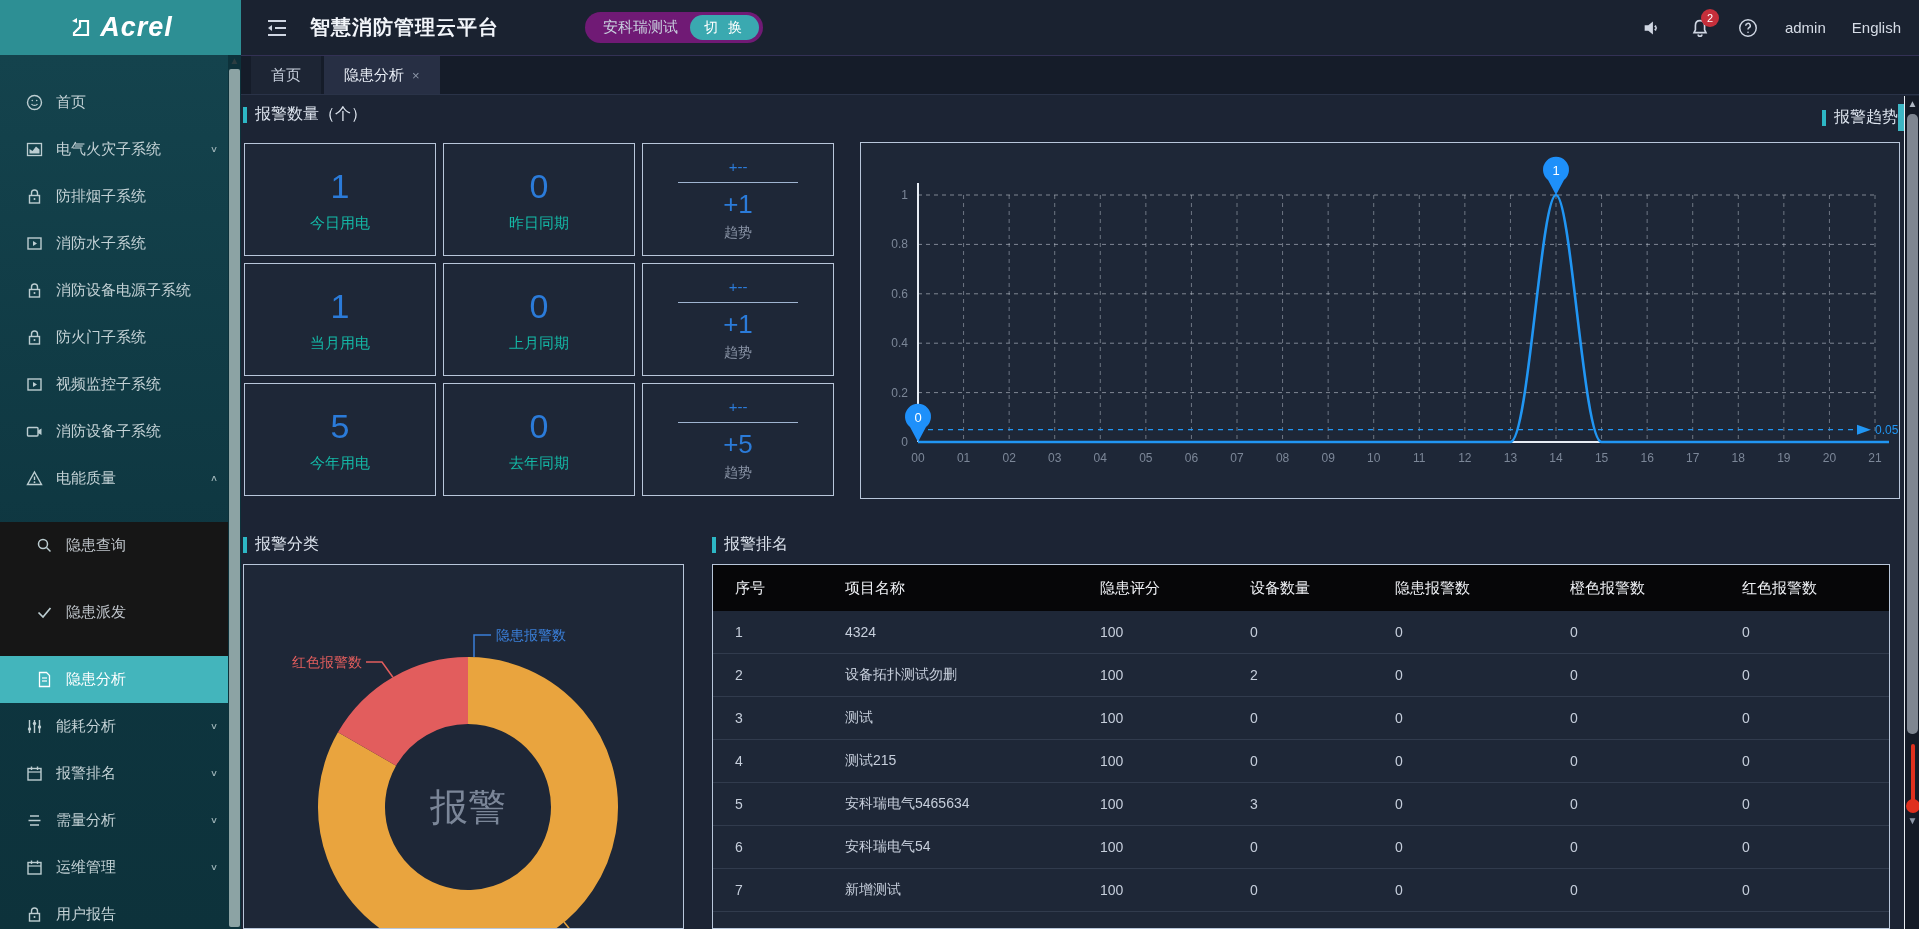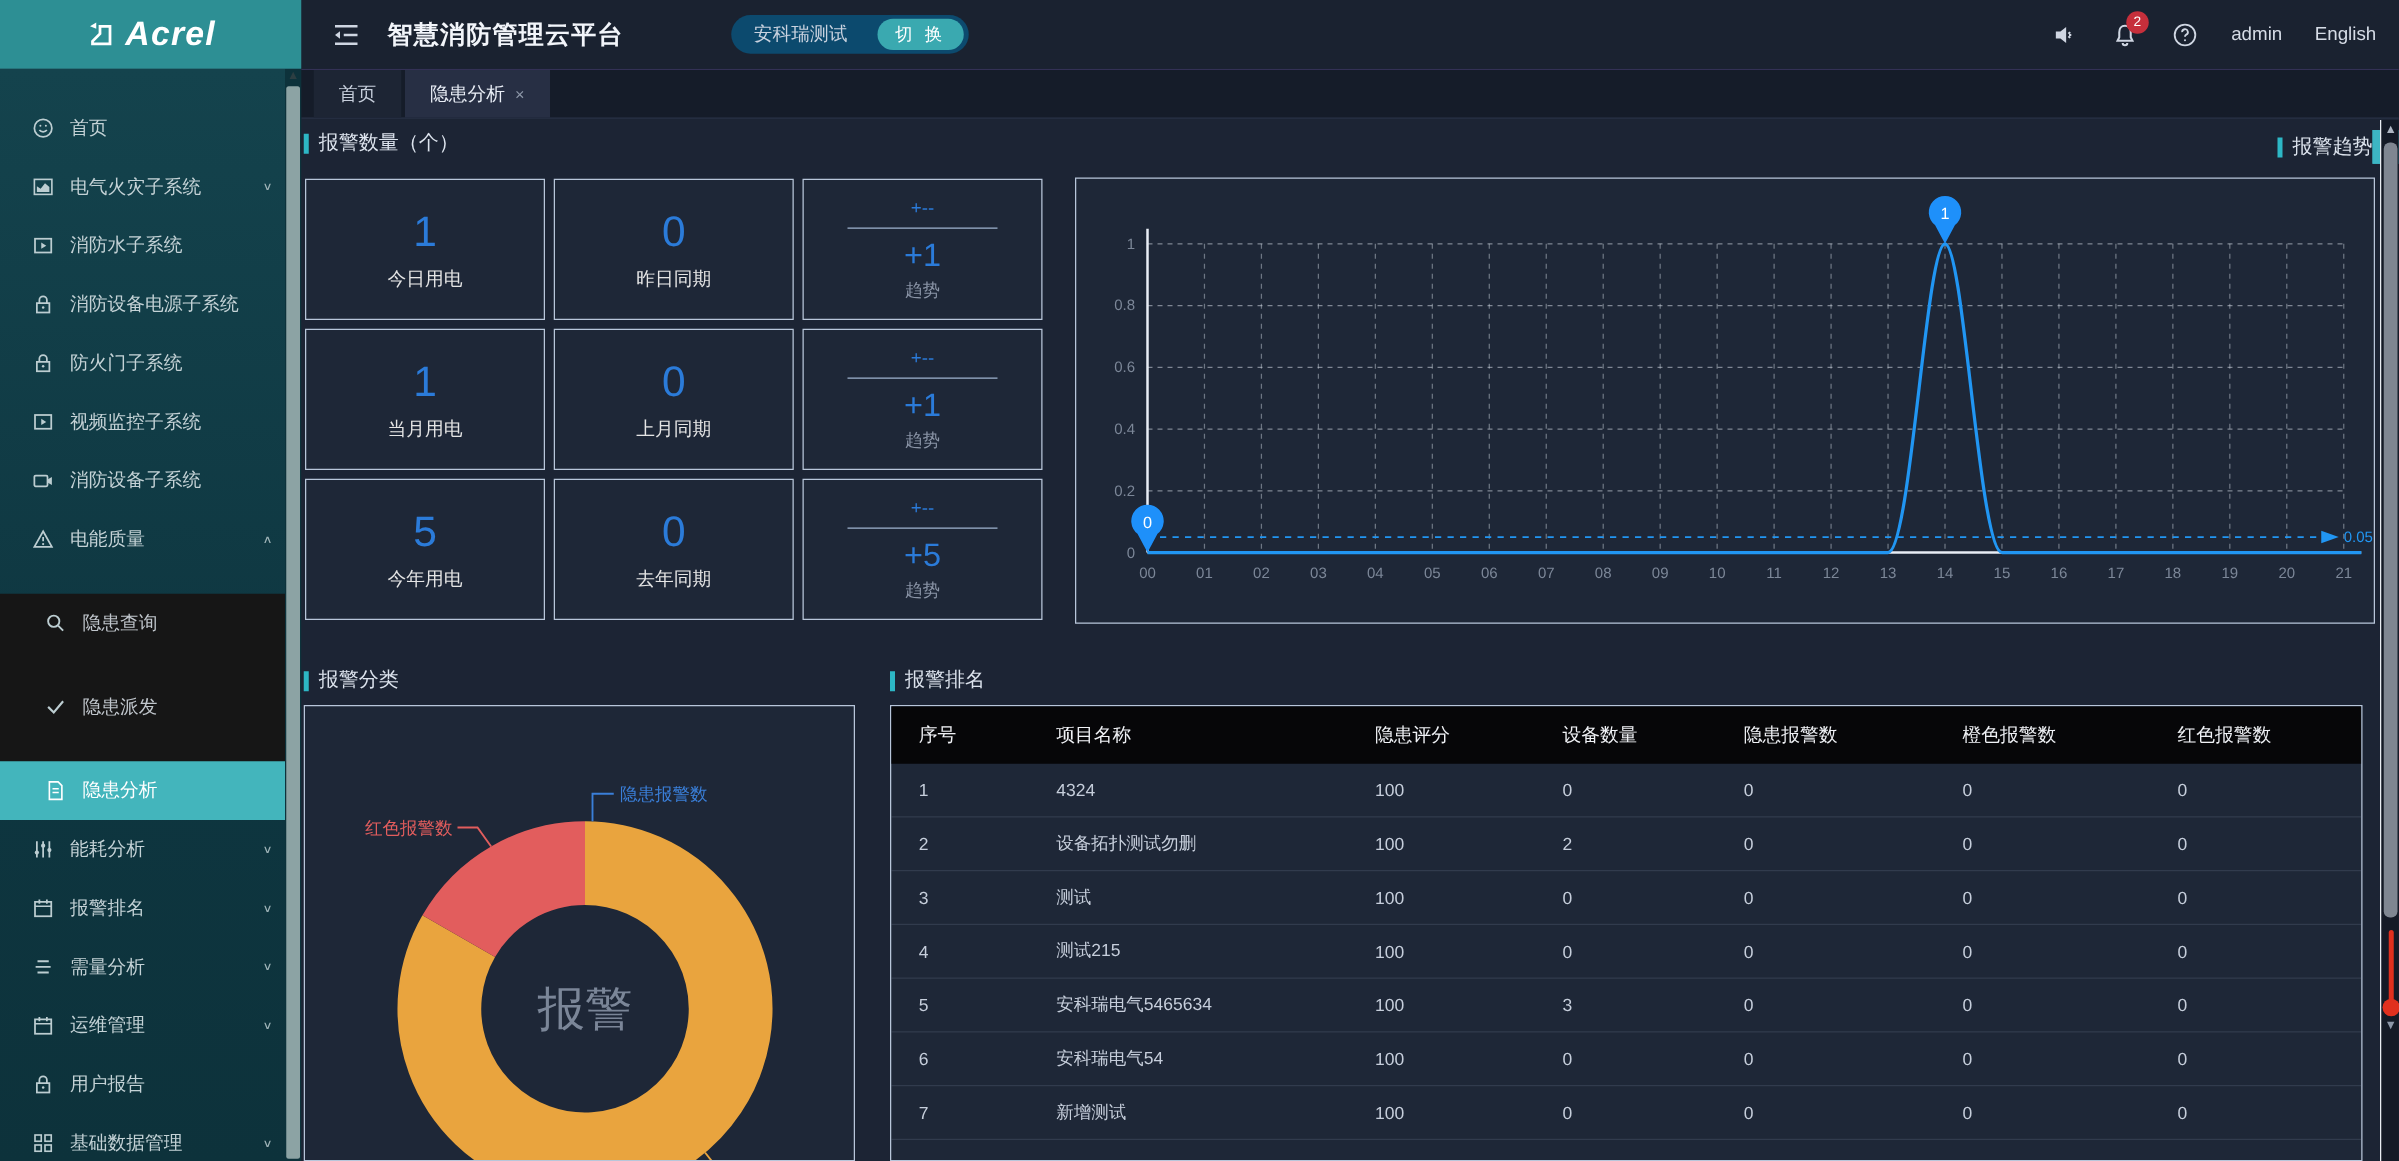--- a/index.html
+++ b/index.html
@@ -6,22 +6,22 @@
   html,body { width:1919px; height:929px; overflow:hidden; background:#1c2434;
     font-family:"Liberation Sans","DejaVu Sans",sans-serif; }
 
   
   .header { position:absolute; left:0; top:0; width:1919px; height:55px; background:#1a2230; z-index:30; }
   .logo-box { position:absolute; left:0; top:0; width:241px; height:55px; background:#2d8f94;
     display:flex; align-items:center; justify-content:center; gap:6px; }
   .logo-text { color:#fff; font-size:27px; font-weight:bold; font-style:italic; letter-spacing:1px; }
   .collapse-btn { position:absolute; left:265px; top:16px; width:24px; height:24px; color:#cfd6e2; cursor:pointer; }
   .app-title { position:absolute; left:310px; top:14px; color:#f2f5fa; font-size:20px; font-weight:bold; letter-spacing:1px; }
-  .tenant-pill { position:absolute; left:585px; top:12px; height:31px; background:#0c4a6e; border-radius:16px;
-    display:flex; align-items:center; padding:0 4px 0 18px; gap:24px; }
+  .tenant-pill { position:absolute; left:585px; top:12px; height:31px; background:#701a75; border-radius:16px;
+    display:flex; align-items:center; padding:0 4px 0 18px; gap:12px; }
   .tenant-name { color:#c9d2df; font-size:15px; }
   .switch-btn { height:25px; padding:0 14px; background:#3aa9b0; border:none; border-radius:13px;
     color:#fff; font-size:14px; letter-spacing:3px; cursor:pointer; }
   .header-right { position:absolute; right:18px; top:0; height:55px; display:flex; align-items:center; gap:26px; }
   .hicon { color:#cfd6e2; position:relative; width:22px; height:22px; }
   .badge { position:absolute; top:-8px; left:12px; min-width:18px; height:18px; border-radius:9px; background:#c62f3b;
     color:#fff; font-size:11px; display:flex; align-items:center; justify-content:center; padding:0 4px; }
   .h-admin,.h-lang { color:#d6dce6; font-size:15px; cursor:pointer; }
 
   
@@ -51,21 +51,21 @@
   
   .content { position:absolute; left:0; top:41px; width:1678px; height:833px; }
   .sec-title { position:absolute; display:flex; align-items:center; gap:8px; color:#dde4ee; font-size:16px; }
   .sec-title::before { content:""; width:4px; height:16px; background:#2db7c5; }
 
   .cards { position:absolute; left:3px; top:47px; display:grid;
     grid-template-columns:repeat(3,192px); grid-template-rows:repeat(3,113px); gap:7px; }
   .card { border:1px solid #b8c6da; background:#1e2737; display:flex; flex-direction:column;
     align-items:center; justify-content:center; gap:8px; }
   .card .num { color:#2b7bd9; font-size:34px; }
-  .card .lbl { color:#e5e5e5; font-size:15px; }
+  .card .lbl { color:#14b8a6; font-size:15px; }
   .card.trend { gap:4px; }
   .card .t-top { color:#2b7bd9; font-size:15px; }
   .card .t-line { width:120px; height:1px; background:#9fb4d0; margin:3px 0 2px; }
   .card .t-val { color:#2b7bd9; font-size:26px; }
   .card .t-lbl { color:#8a94a6; font-size:14px; }
 
   .trend-head { position:absolute; left:616px; top:8px; width:1191px; display:flex; justify-content:flex-end; align-items:center; }
   .trend-title { display:flex; align-items:center; gap:8px; color:#dde4ee; font-size:16px; }
   .trend-title::before { content:""; width:4px; height:16px; background:#2db7c5; }
   .range-btns { display:flex; gap:6px; }
@@ -157,20 +157,28 @@
           </svg></span>
         <span>首页</span>
       </div>
       <div class="side-item">
         <span class="mi"><svg width="17" height="17" viewBox="0 0 17 17">
             <rect x="1.5" y="2.5" width="14" height="12" fill="none" stroke="currentColor" stroke-width="1.3"></rect>
             <path d="M3.5 12.5 L3.5 8 L6.5 10 L10 5.5 L13.5 8.5 L13.5 12.5 Z" fill="currentColor"></path>
           </svg></span>
         <span>电气火灾子系统</span>
         <span class="chev">∨</span>
+      </div>
+      <div class="side-item">
+        <span class="mi"><svg width="17" height="17" viewBox="0 0 17 17">
+            <rect x="3.5" y="7.5" width="10" height="7.5" fill="none" stroke="currentColor" stroke-width="1.4"></rect>
+            <path d="M5.5 7.5 L5.5 5 a3 3 0 0 1 6 0 L11.5 7.5" fill="none" stroke="currentColor" stroke-width="1.4"></path>
+            <circle cx="8.5" cy="11" r="1" fill="currentColor"></circle>
+          </svg></span>
+        <span>防排烟子系统</span>
       </div>
       <div class="side-item">
         <span class="mi"><svg width="17" height="17" viewBox="0 0 17 17">
             <rect x="2" y="3" width="13" height="11" fill="none" stroke="currentColor" stroke-width="1.4"></rect>
             <path d="M7 6 L11 8.5 L7 11 Z" fill="currentColor"></path>
           </svg></span>
         <span>消防水子系统</span>
       </div>
       <div class="side-item">
         <span class="mi"><svg width="17" height="17" viewBox="0 0 17 17">

